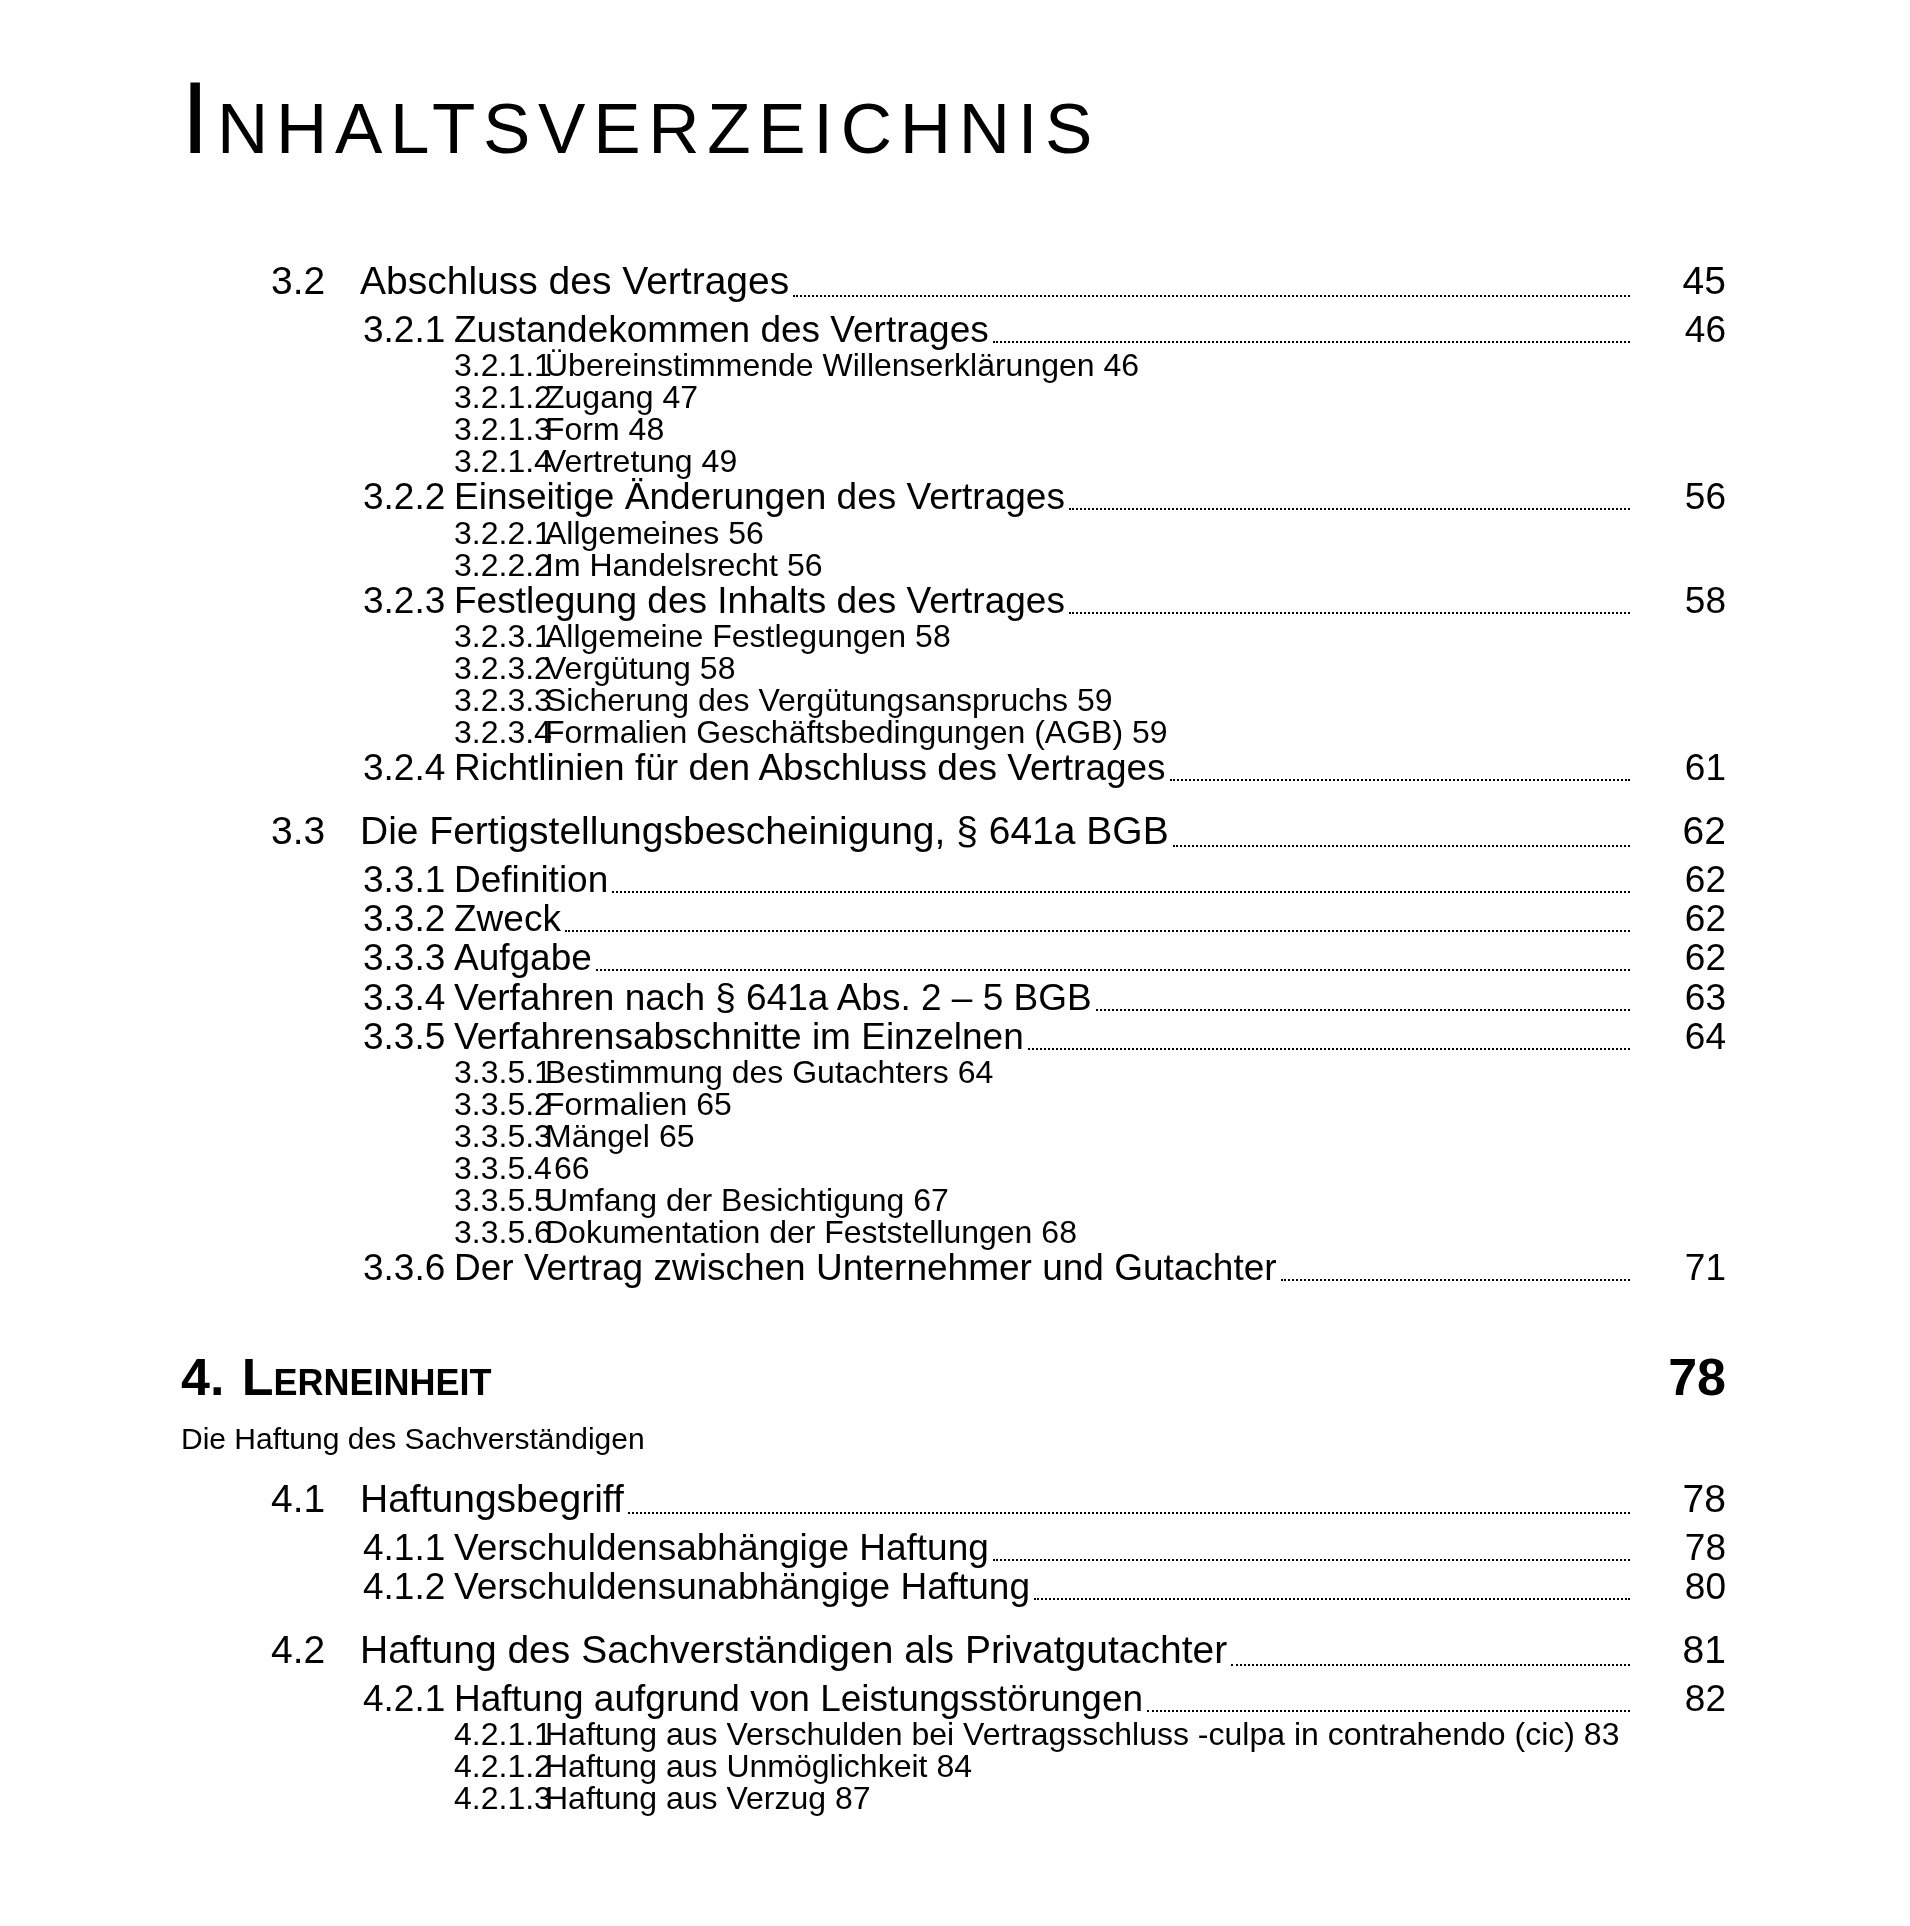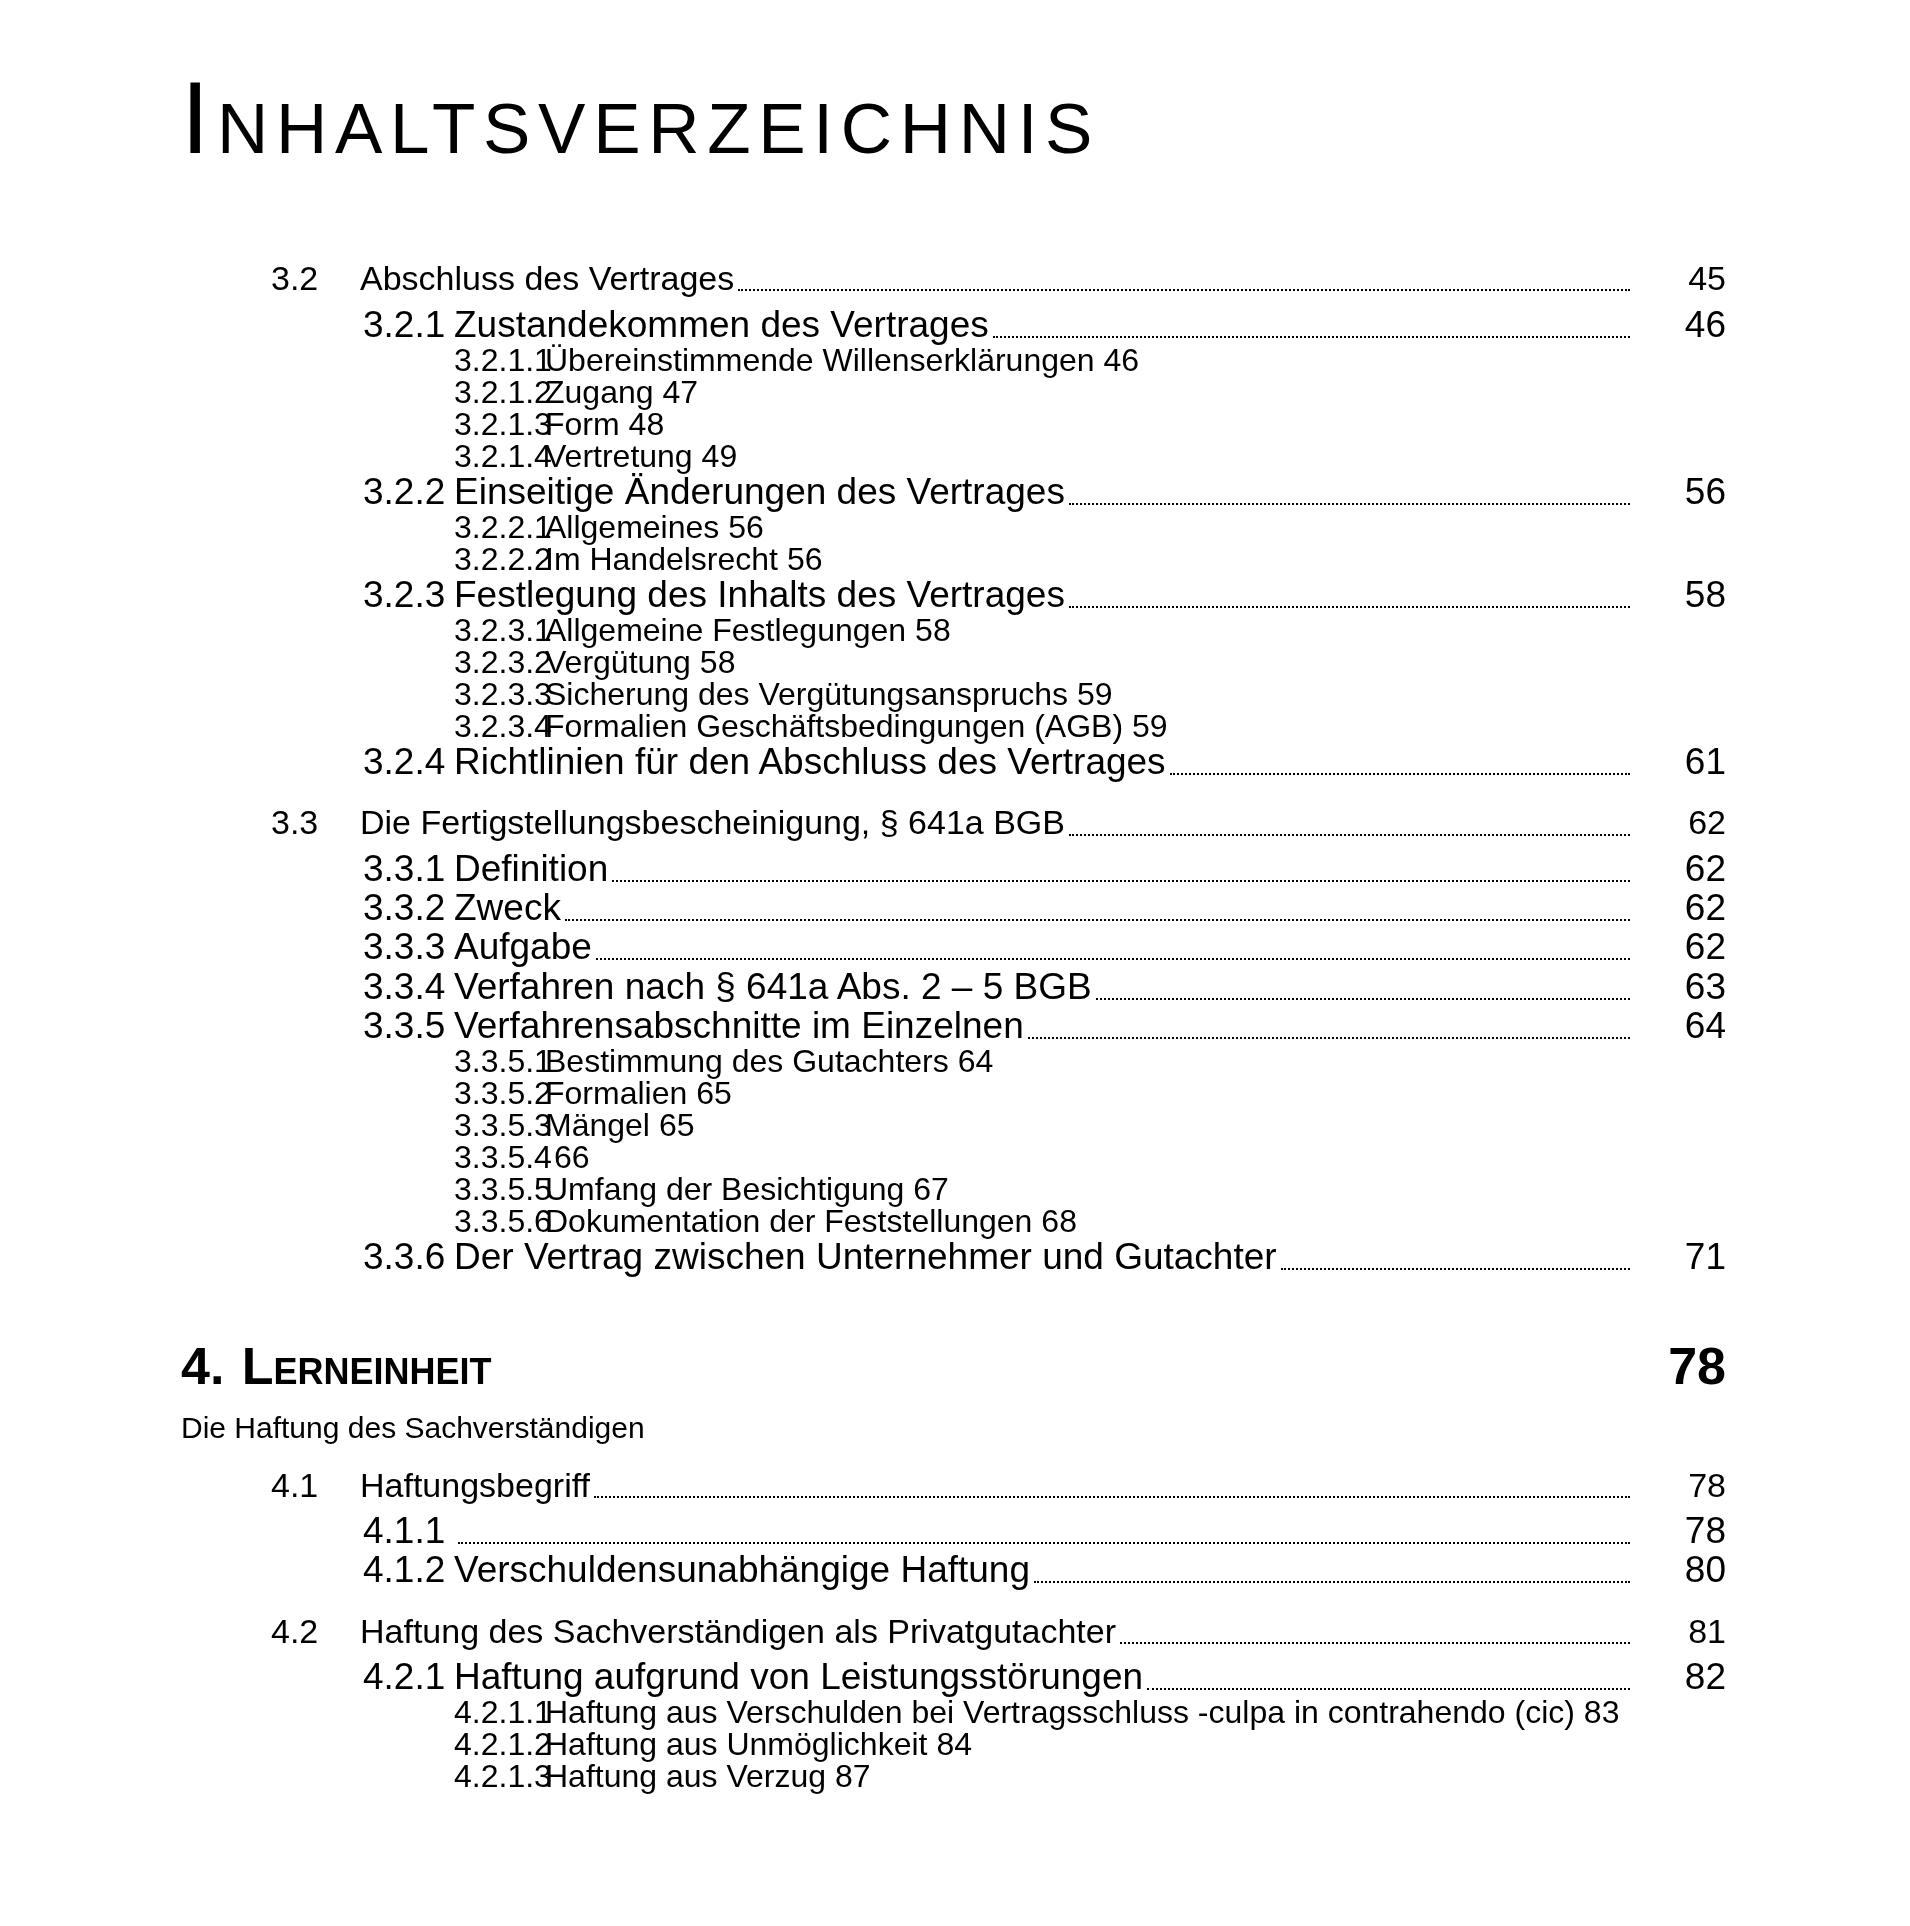--- a/index.html
+++ b/index.html
@@ -19,21 +19,21 @@
     line-height:1.1;
     white-space:nowrap;
   }
   
   .row{display:flex;align-items:flex-end;}
   .num{flex:none;}
   .t{white-space:pre;}
   .leader{flex:1;min-width:23px;border-bottom:2.7px dotted #000;margin:0 5.4px 6.2px 3.9px;}
   .pagenum{flex:none;min-width:91px;text-align:right;}
   
-  .l2{font-size:34px;line-height:1.1;margin-top:23px;margin-bottom:7px;padding-left:90px;}
+  .l2{font-size:39px;line-height:1.1;margin-top:23px;margin-bottom:7px;padding-left:90px;}
   .l2 .num{width:89px;}
   
   .l3{font-size:37px;line-height:1.06;margin:0;padding-left:182px;}
   .l3 .num{width:91px;}
   
   .l4{font-size:32px;line-height:1.0;margin:0;padding-left:273px;}
   .l4 .num{width:91px;}
   .pagenum-inline{margin-left:0.28em;}
   
   .chapter{
@@ -216,20 +216,21 @@
         </div>
         <div class="subtitle">Die Haftung des Sachverständigen</div>
         <div class="row l2">
           <span class="num">4.1</span>
           <span class="t">Haftungsbegriff</span>
           <span class="leader"></span>
           <span class="pagenum">78</span>
         </div>
         <div class="row l3">
           <span class="num">4.1.1</span>
+          <span class="t">Verschuldensabhängige Haftung</span>
           <span class="leader"></span>
           <span class="pagenum">78</span>
         </div>
         <div class="row l3">
           <span class="num">4.1.2</span>
           <span class="t">Verschuldensunabhängige Haftung</span>
           <span class="leader"></span>
           <span class="pagenum">80</span>
         </div>
         <div class="row l2">

